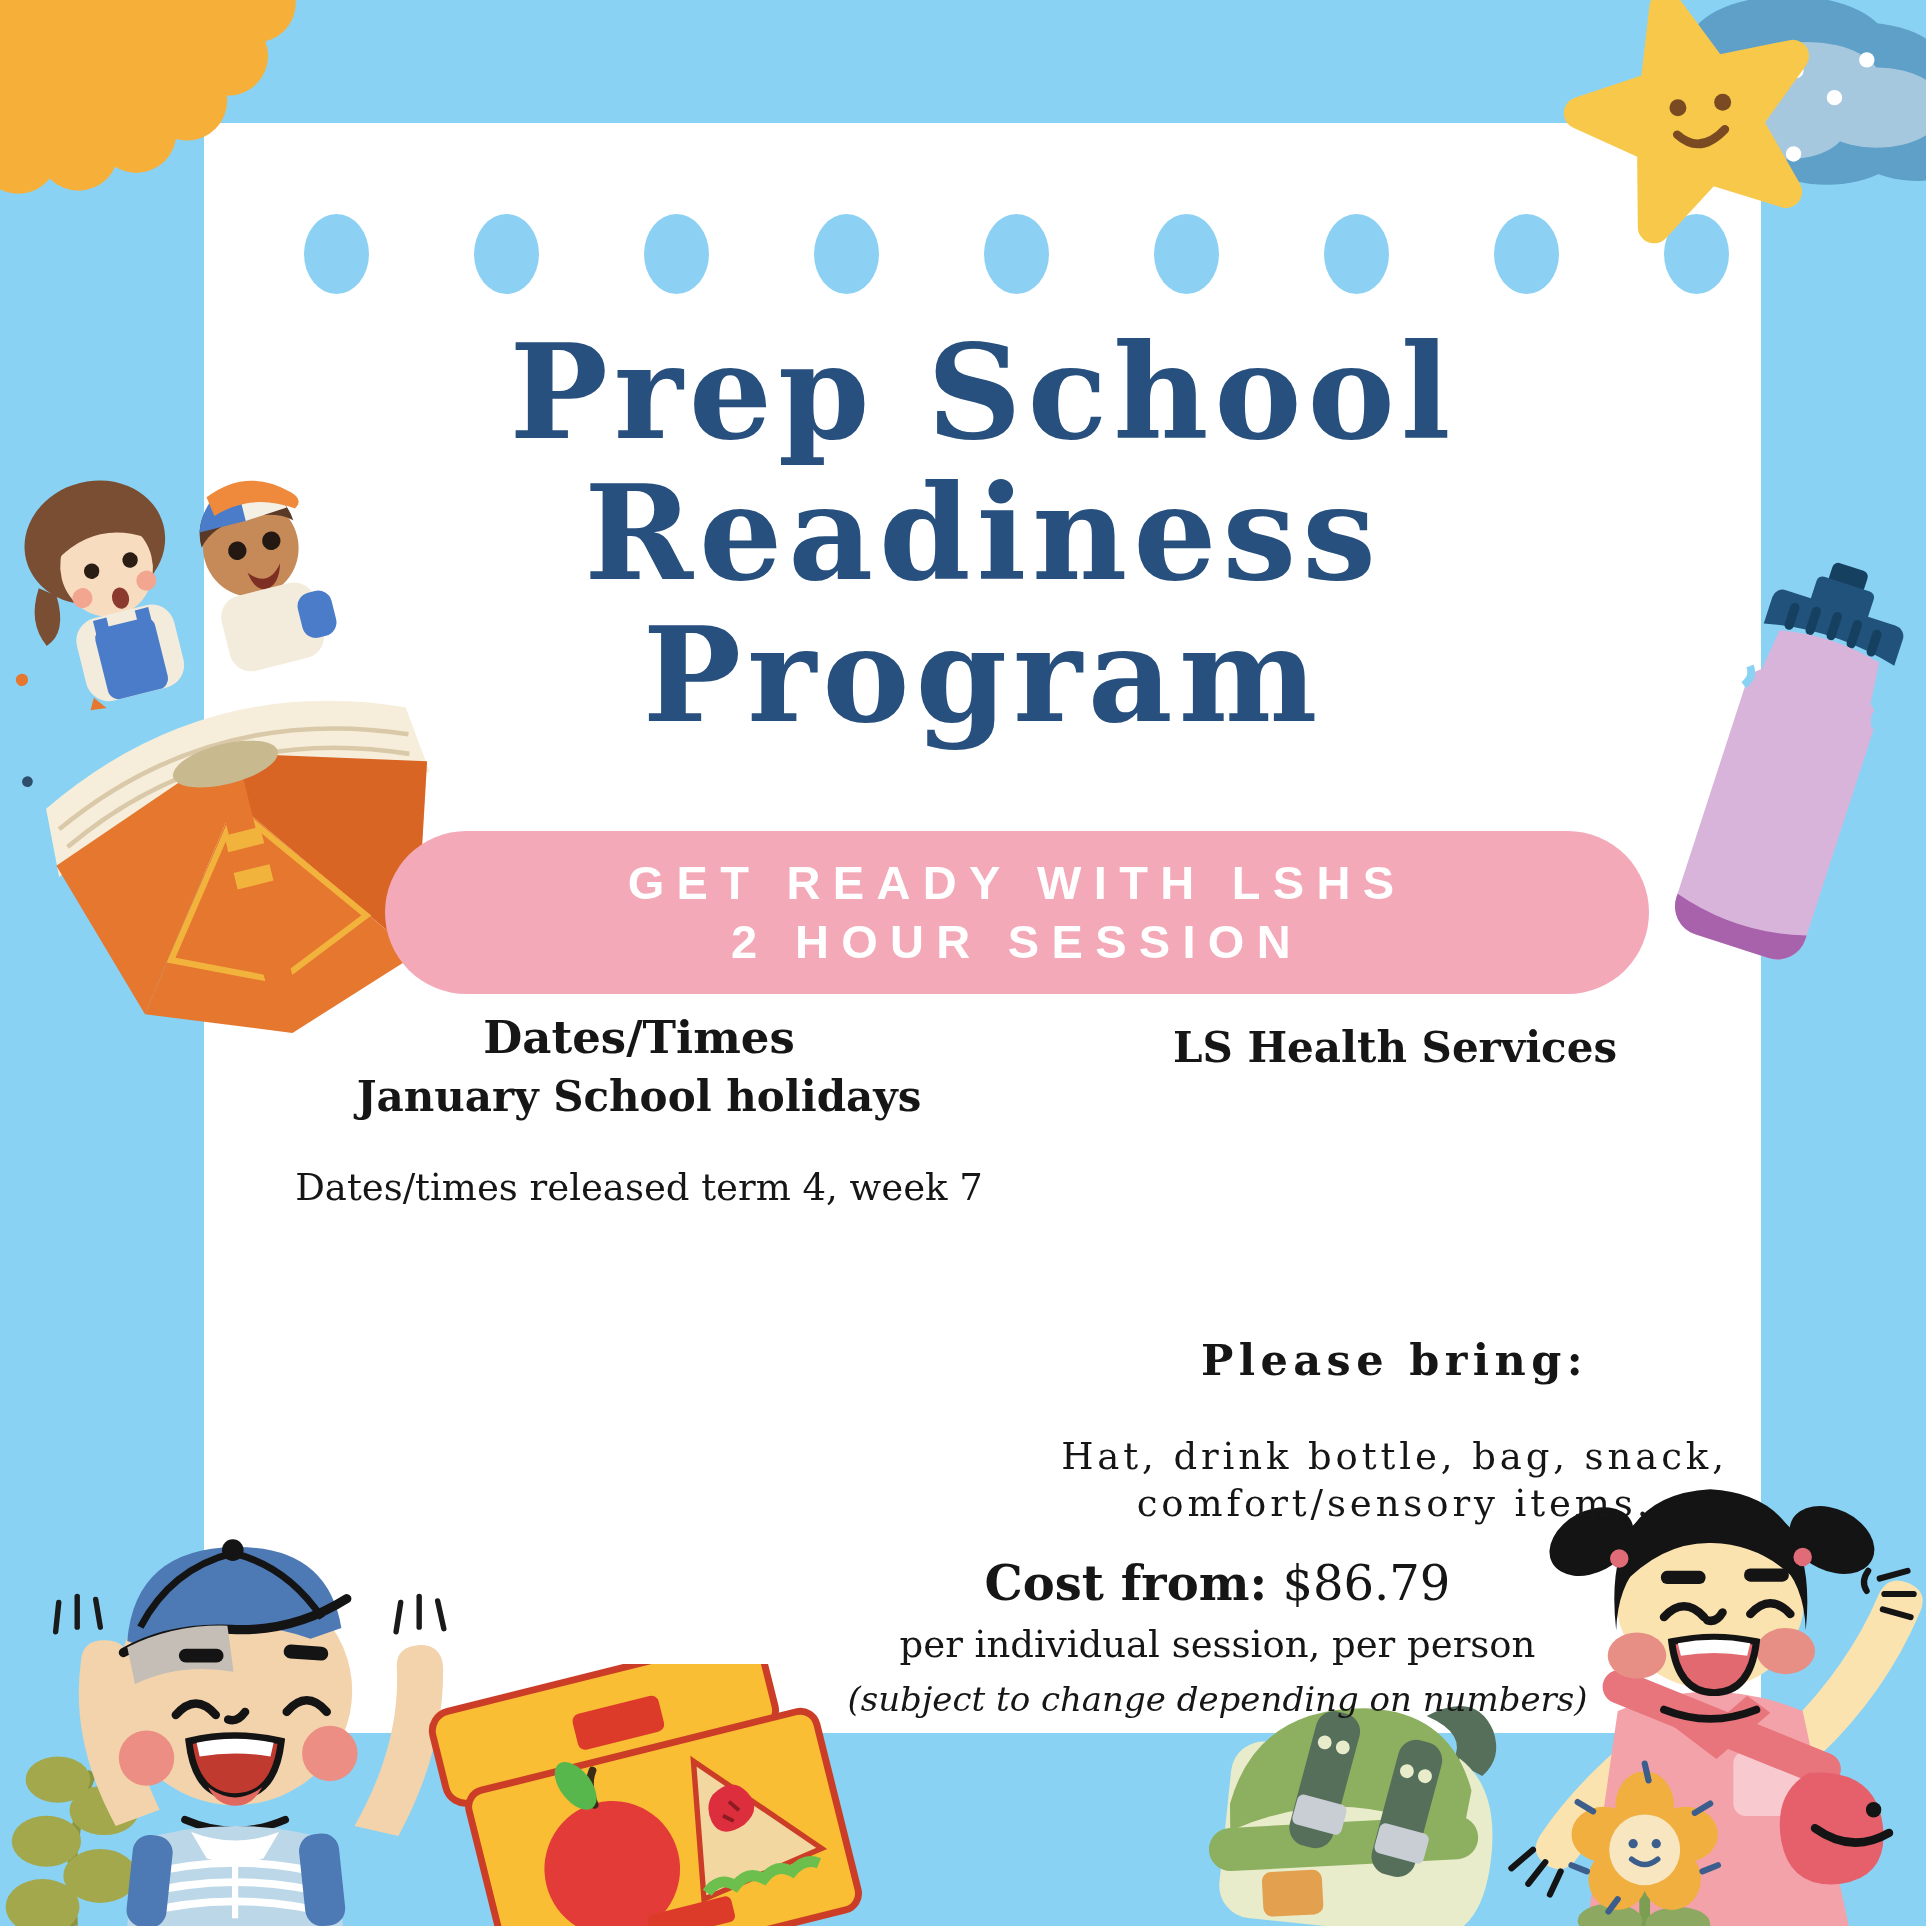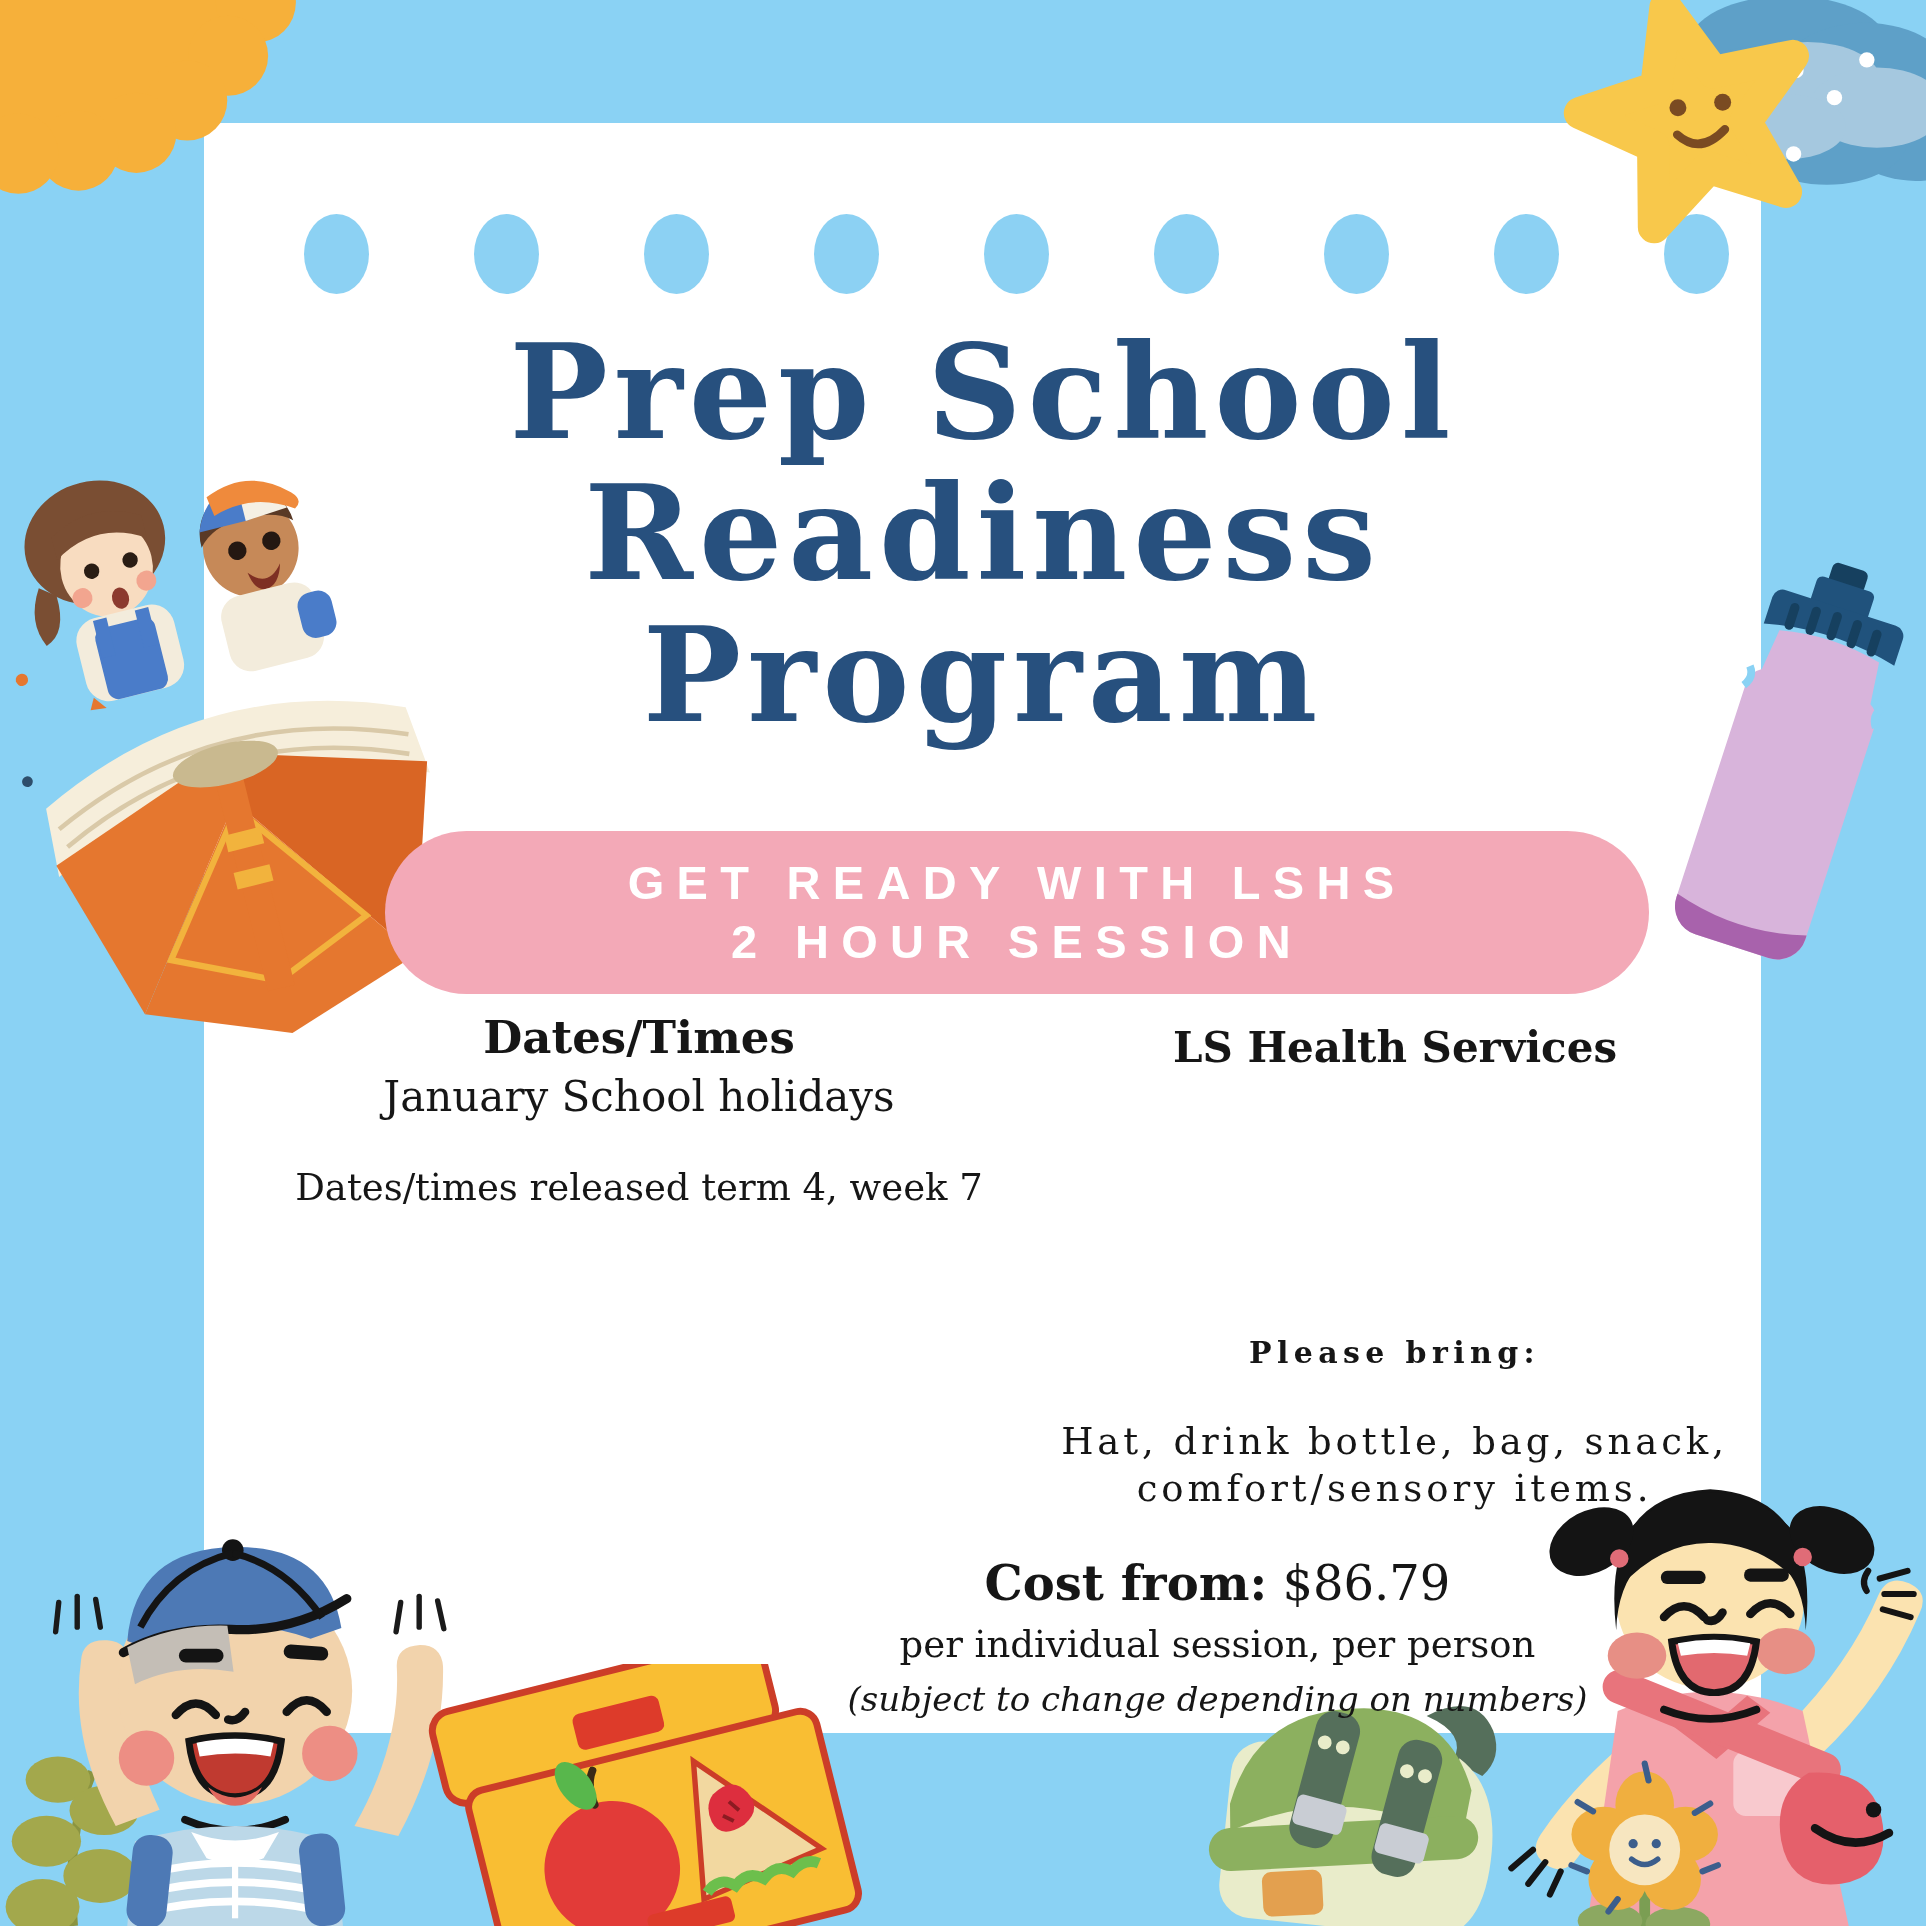--- a/index.html
+++ b/index.html
@@ -30,30 +30,30 @@
     position:absolute;left:385px;top:831px;width:1264px;height:163px;z-index:4;
     background:var(--banner_pink,#F3A9B7);border-radius:82px;
     display:flex;flex-direction:column;align-items:center;justify-content:center;
     font-family:"Liberation Sans","DejaVu Sans",sans-serif;font-weight:bold;
     color:#fff;font-size:47px;letter-spacing:12.3px;line-height:1.25;text-align:center;
   }
   .col{position:absolute;z-index:4;text-align:center;}
   .h-bold{font-weight:bold;}
   .dates-block{left:223px;top:1011px;width:832px;}
   .dates-block .h1{font-size:45px;font-weight:bold;}
-  .dates-block .h2{font-size:42px;font-weight:normal;margin-top:7.7px;}
+  .dates-block .h2{font-size:42px;font-weight:bold;margin-top:7.7px;}
   .dates-block .body{font-size:37px;margin-top:45px;}
   .contact-block{left:1025px;top:1023px;width:740px;text-align:center;}
   .contact-block .h1{font-size:42px;font-weight:bold;}
   .contact-block .body{font-size:37px;line-height:1.5;margin-top:32px;}
   .registration-block{left:193px;top:1327px;width:894px;}
   .registration-block .h1{font-size:46px;font-weight:bold;}
   .registration-block .body{font-size:37px;line-height:1.52;margin-top:15.4px;}
   .bring-block{left:1048px;top:1335px;width:693px;}
-  .bring-block .h1{font-size:30px;font-weight:bold;letter-spacing:5.4px;}
+  .bring-block .h1{font-size:43px;font-weight:bold;letter-spacing:5.4px;}
   .bring-block .body{font-size:37px;line-height:1.28;margin-top:48px;letter-spacing:3.9px;}
   .cost-block{left:840px;top:1555px;width:755px;}
   .cost-block .line1{font-size:48px;}
   .cost-block .line2{font-size:37px;margin-top:12.3px;}
   .cost-block .line3{font-size:34px;font-style:italic;margin-top:12.3px;}
 </style>
 </head>
 <body>
 
 <div class="poster" style="--background_blue: #8AD2F4; --card_white: #FFFFFF; --title_blue: #27507E; --banner_pink: #F3A9B7; --dot_blue: #8CD1F3; --text_black: #161616; --sun_orange: #F6B03A; --star_yellow: #F8C84B; --cloud_dark_blue: #5EA0C8; --cloud_light_blue: #A5C8DF; --book_orange: #E5772F; --bottle_lilac: #D8B4DB; --bottle_cap_navy: #20527C; --boy_shirt_blue: #BCD8E8; --lunchbox_yellow: #F9BE33; --lunchbox_red: #CC3D28; --backpack_green: #8CB05F; --backpack_cream: #E9ECCA; --girl_dress_pink: #F4A2AA; --flower_yellow: #F0AF3F;">

